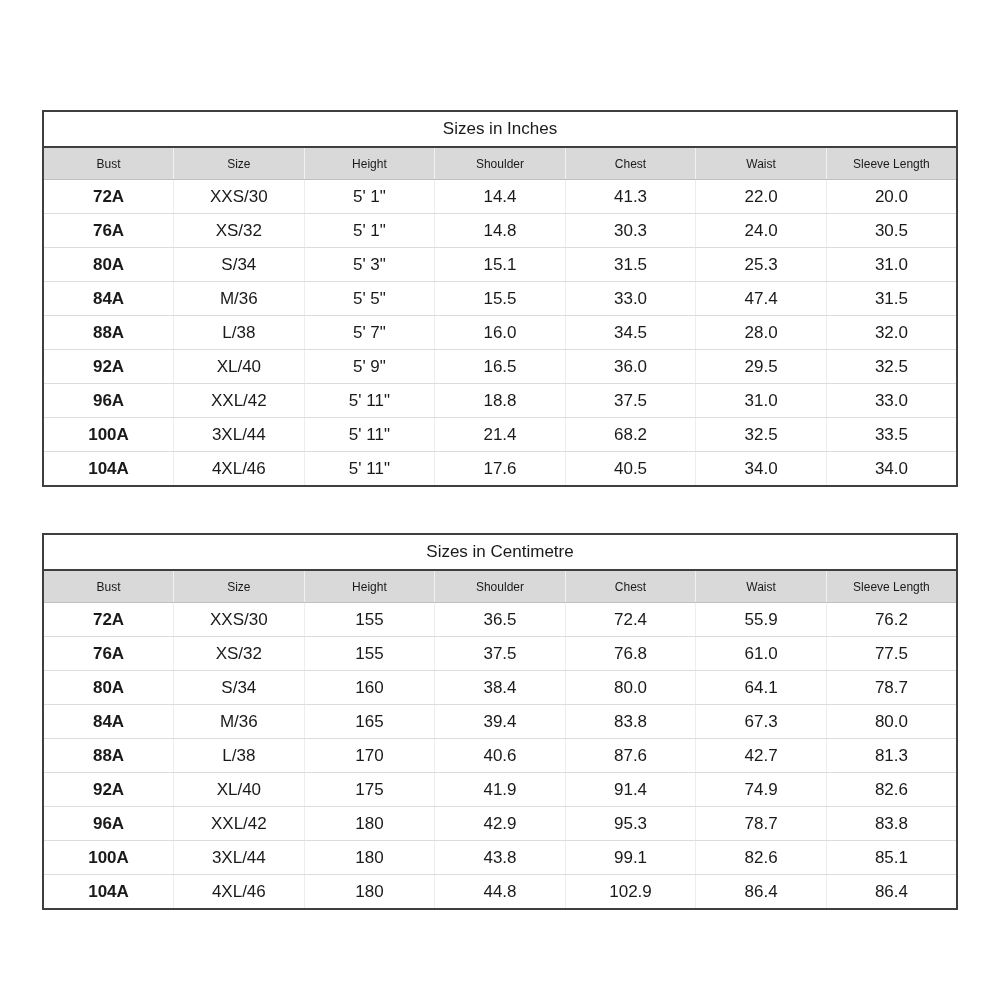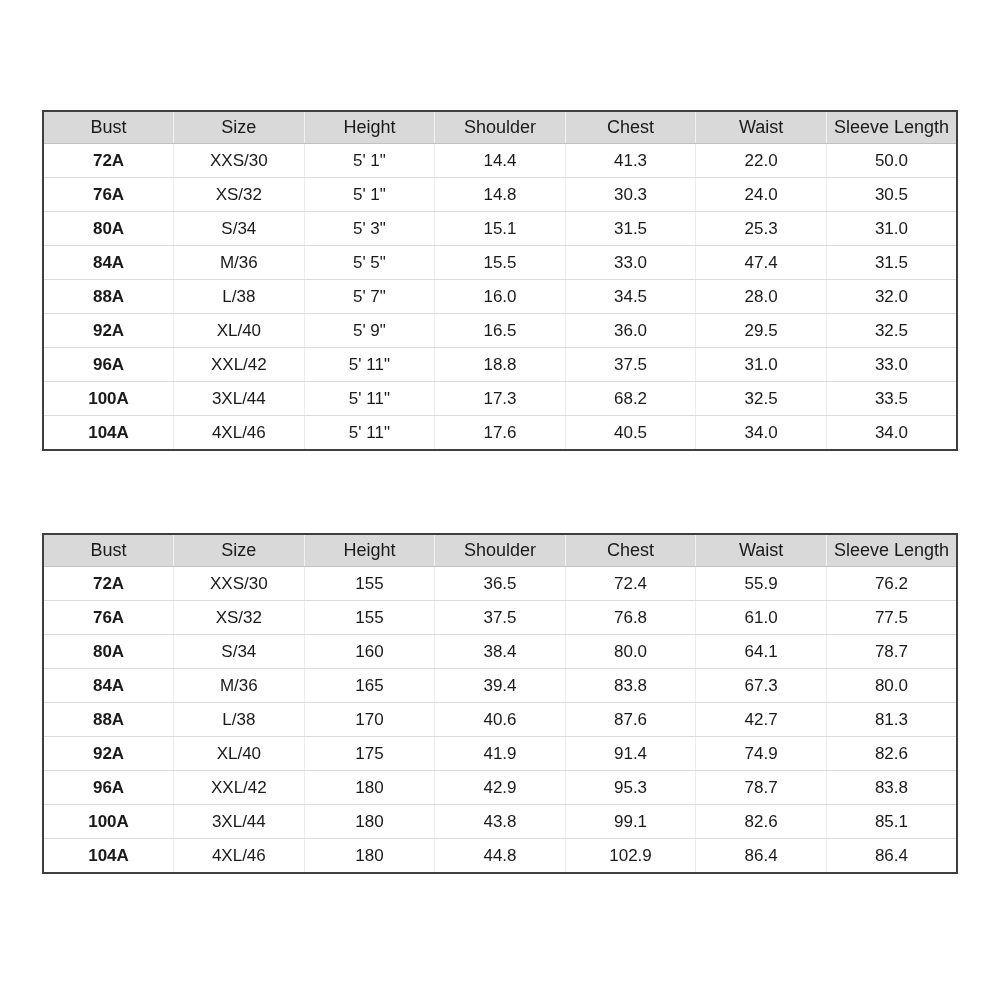--- a/index.html
+++ b/index.html
@@ -52,21 +52,21 @@
     font-weight: normal;
     font-size: 17px;
     text-align: center;
     border-bottom: 2px solid #3f3f3f;
     padding: 0;
   }
   table.size-table tr.header-row th {
     height: 31px;
     background: #d9d9d9;
     font-weight: normal;
-    font-size: 18px;
+    font-size: 12px;
     text-align: center;
     border-left: 1px solid #f2f2f2;
     border-bottom: 1px solid #c0c0c0;
     padding: 0;
     overflow: hidden;
     white-space: nowrap;
   }
   table.size-table tr.header-row th:first-child { border-left: none; }
   table.size-table td {
     height: 33px;
@@ -83,39 +83,42 @@
 </style>
 </head>
 <body>
 
 <div class="page">
 
 
   <div class="table-wrap t0">
     <table class="size-table">
       <thead>
+        <tr class="caption-row">
+          <th colspan="7">Sizes in Inches</th>
+        </tr>
         <tr class="header-row">
             <th>Bust</th>
             <th>Size</th>
             <th>Height</th>
             <th>Shoulder</th>
             <th>Chest</th>
             <th>Waist</th>
             <th>Sleeve Length</th>
           </tr>
       </thead>
       <tbody>
           <tr>
             <td>72A</td>
             <td>XXS/30</td>
             <td>5' 1"</td>
             <td>14.4</td>
             <td>41.3</td>
             <td>22.0</td>
-            <td>50.0</td>
+            <td>20.0</td>
           </tr>
           <tr>
             <td>76A</td>
             <td>XS/32</td>
             <td>5' 1"</td>
             <td>14.8</td>
             <td>30.3</td>
             <td>24.0</td>
             <td>30.5</td>
           </tr>
@@ -161,41 +164,44 @@
             <td>5' 11"</td>
             <td>18.8</td>
             <td>37.5</td>
             <td>31.0</td>
             <td>33.0</td>
           </tr>
           <tr>
             <td>100A</td>
             <td>3XL/44</td>
             <td>5' 11"</td>
-            <td>17.3</td>
+            <td>21.4</td>
             <td>68.2</td>
             <td>32.5</td>
             <td>33.5</td>
           </tr>
           <tr>
             <td>104A</td>
             <td>4XL/46</td>
             <td>5' 11"</td>
             <td>17.6</td>
             <td>40.5</td>
             <td>34.0</td>
             <td>34.0</td>
           </tr>
         </tbody>
     </table>
   </div>
 
   <div class="table-wrap t1">
     <table class="size-table">
       <thead>
+        <tr class="caption-row">
+          <th colspan="7">Sizes in Centimetre</th>
+        </tr>
         <tr class="header-row">
             <th>Bust</th>
             <th>Size</th>
             <th>Height</th>
             <th>Shoulder</th>
             <th>Chest</th>
             <th>Waist</th>
             <th>Sleeve Length</th>
           </tr>
       </thead>

